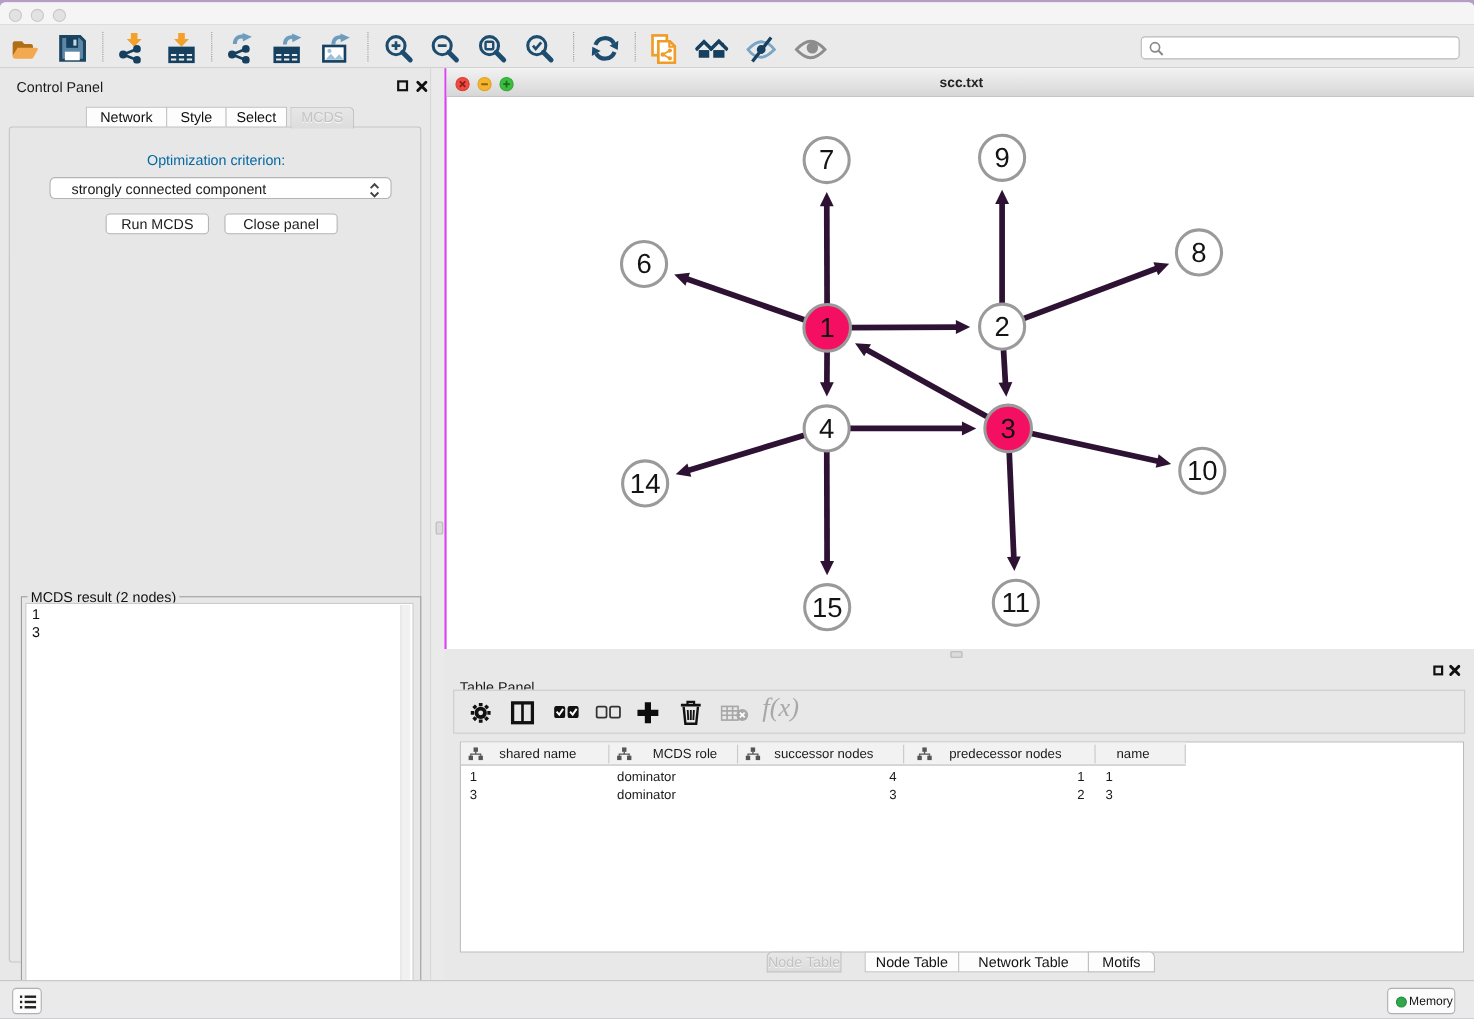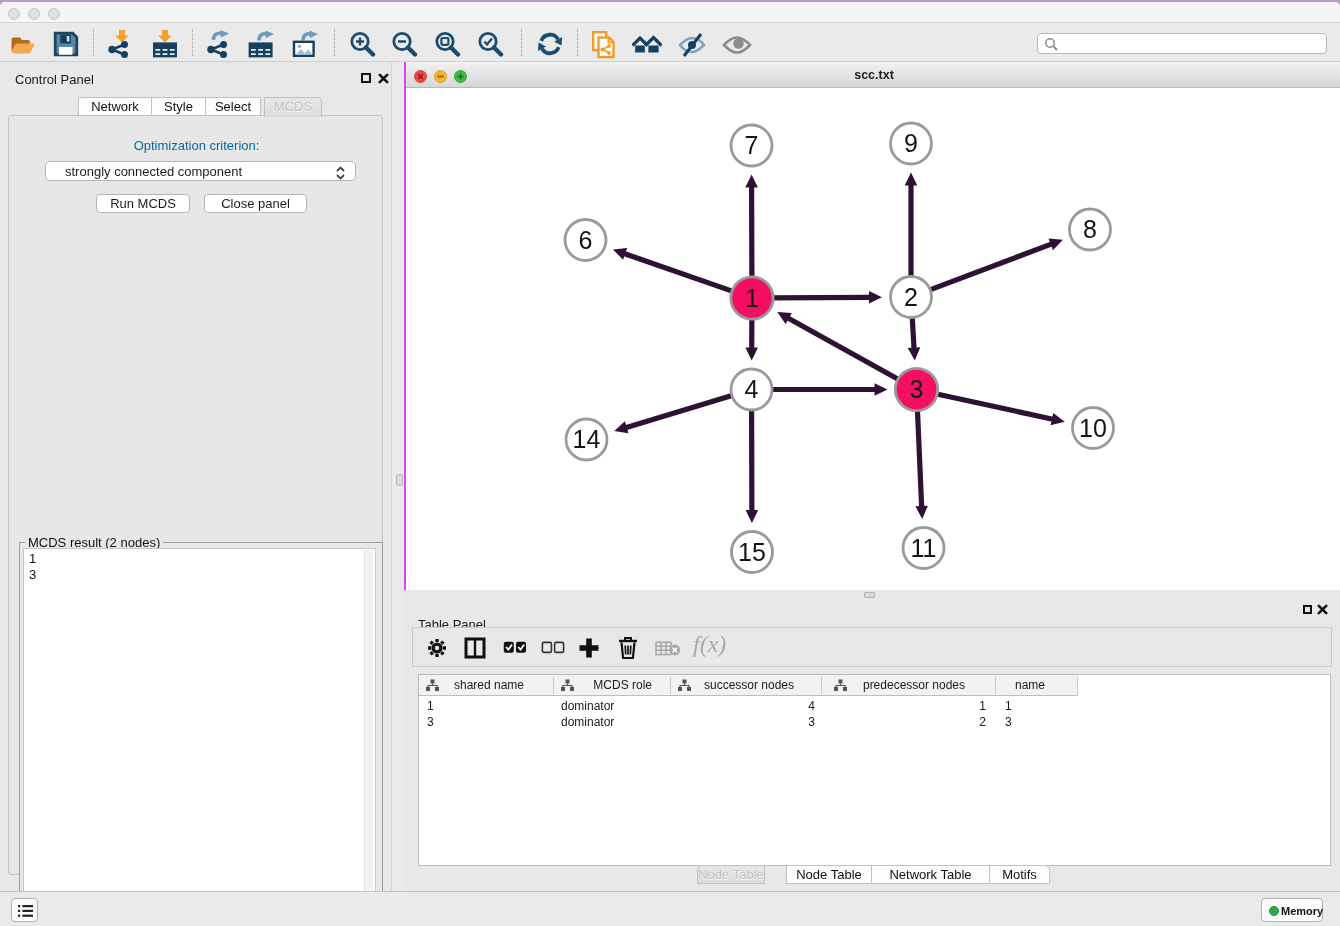--- a/index.html
+++ b/index.html
@@ -419,16 +419,16 @@
             <rect x="0" y="5.8" width="2.2" height="2.2"></rect>
             <rect x="0" y="10.6" width="2.2" height="2.2"></rect>
             <rect x="4.4" y="1" width="10.6" height="2.2"></rect>
             <rect x="4.4" y="5.8" width="10.6" height="2.2"></rect>
             <rect x="4.4" y="10.6" width="10.6" height="2.2"></rect>
           </g>
       </svg>
     </div>
     <div id="membtn">
       <div style="position:absolute;left:7px;top:7px;width:10px;height:10px;border-radius:50%;background:#2fa84d;border:1px solid #268a3e;"></div>
-      <div style="position:absolute;left:19px;top:6px;font-weight:bold;">Memory</div>
+      <div style="position:absolute;left:19px;top:6px;">Memory</div>
     </div>
   </div>
 </div>
 
 </body></html>

